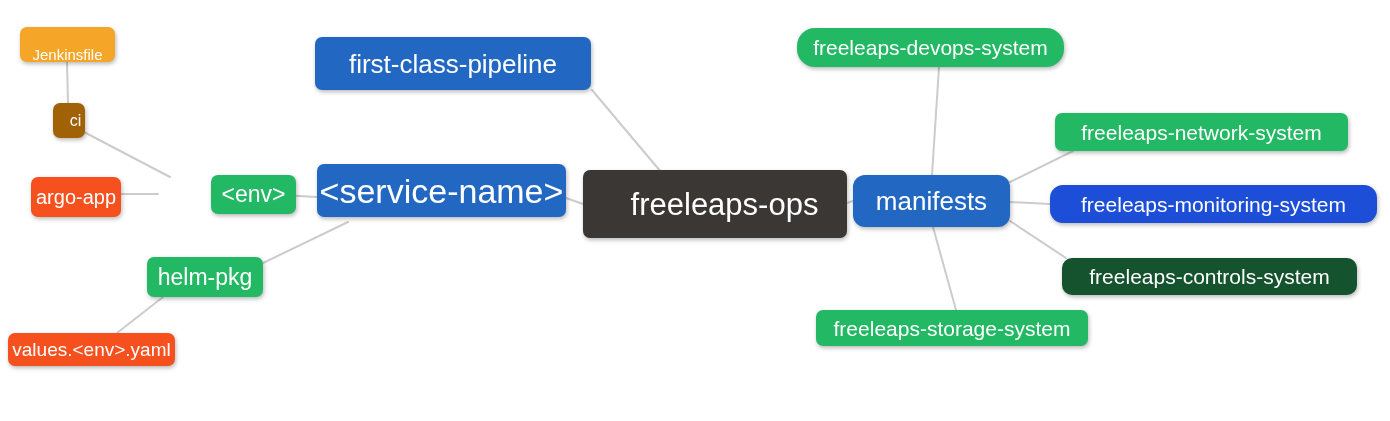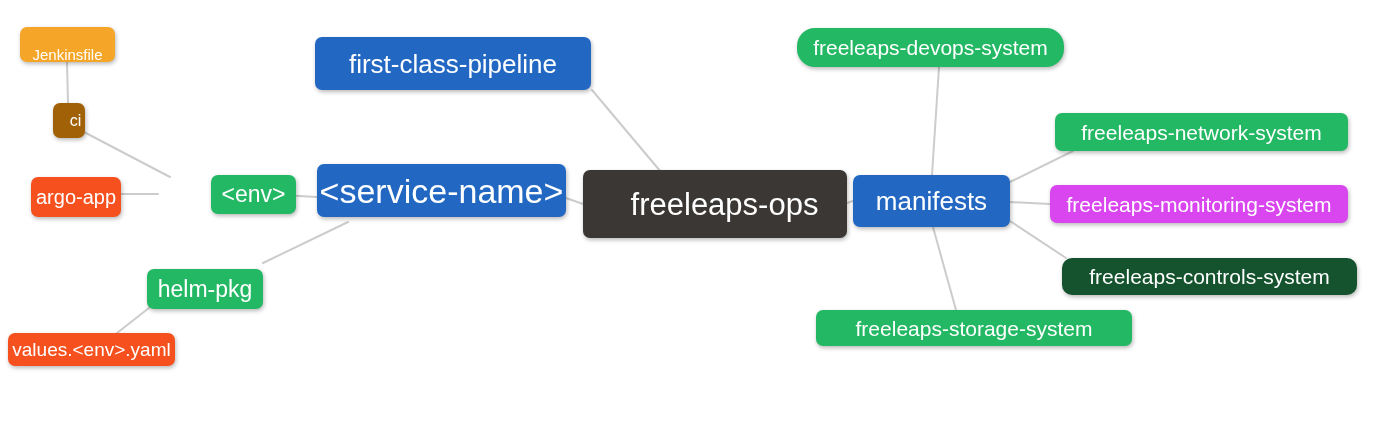--- a/index.html
+++ b/index.html
@@ -63,47 +63,47 @@
       </div>
       <div class="node" style="left: 53px; top: 103px; width: 32px; height: 35px; font-size: 16px; background: #a16207; color: rgb(255, 255, 255); padding-left: 19px;">
         <span>ci</span>
       </div>
       <div class="node" style="left: 31px; top: 177px; width: 90px; height: 40px; font-size: 20px; background: rgb(245, 80, 30); color: rgb(255, 255, 255);">
         <span>argo-app</span>
       </div>
       <div class="node" style="left: 171px; top: 175px; width: 85px; height: 39px; font-size: 23px; background: rgb(35, 184, 99); color: rgb(255, 255, 255); margin-left: 40px;">
         <span>&lt;env&gt;</span>
       </div>
-      <div class="node" style="left: 147px; top: 257px; width: 116px; height: 40px; font-size: 23px; background: rgb(35, 184, 99); color: rgb(255, 255, 255); margin-top: 12px;">
+      <div class="node" style="left: 147px; top: 257px; width: 116px; height: 40px; font-size: 23px; background: rgb(35, 184, 99); color: rgb(255, 255, 255);">
         <span>helm-pkg</span>
       </div>
       <div class="node" style="left: 8px; top: 333px; width: 167px; height: 33px; font-size: 19px; background: rgb(245, 80, 30); color: rgb(255, 255, 255);">
         <span>values.&lt;env&gt;.yaml</span>
       </div>
       <div class="node" style="left: 315px; top: 37px; width: 276px; height: 53px; font-size: 26px; background: rgb(34, 104, 195); color: rgb(255, 255, 255);">
         <span>first-class-pipeline</span>
       </div>
       <div class="node" style="left: 317px; top: 164px; width: 249px; height: 53px; font-size: 34px; background: rgb(34, 104, 195); color: rgb(255, 255, 255);">
         <span>&lt;service-name&gt;</span>
       </div>
       <div class="node" style="left: 583px; top: 170px; width: 264px; height: 68px; font-size: 31px; background: rgb(58, 55, 52); color: rgb(255, 255, 255); padding-left: 25px;">
         <span>freeleaps-ops</span>
       </div>
-      <div class="node" style="left: 853px; top: 175px; width: 157px; height: 52px; font-size: 26px; background: rgb(34, 104, 195); color: rgb(255, 255, 255);">
+      <div class="node" style="left: 853px; top: 175px; width: 157px; height: 52px; font-size: 26px; background: rgb(34, 104, 195); color: rgb(255, 255, 255); border-radius: 12px;">
         <span>manifests</span>
       </div>
       <div class="node" style="left: 797px; top: 28px; width: 267px; height: 39px; font-size: 21px; background: rgb(35, 184, 99); color: rgb(255, 255, 255); border-radius: 18px;">
         <span>freeleaps-devops-system</span>
       </div>
       <div class="node" style="left: 1055px; top: 113px; width: 293px; height: 38px; font-size: 21px; background: rgb(35, 184, 99); color: rgb(255, 255, 255);">
         <span>freeleaps-network-system</span>
       </div>
-      <div class="node" style="left: 1050px; top: 185px; width: 298px; height: 38px; font-size: 21px; background: #d946ef; color: rgb(255, 255, 255);">
+      <div class="node" style="left: 1050px; top: 185px; width: 327px; height: 38px; font-size: 21px; background: #1d4ed8; color: rgb(255, 255, 255); border-radius: 13px;">
         <span>freeleaps-monitoring-system</span>
       </div>
       <div class="node" style="left: 1062px; top: 258px; width: 295px; height: 37px; font-size: 21px; background: #14532d; color: rgb(255, 255, 255); border-radius: 10px;">
         <span>freeleaps-controls-system</span>
       </div>
-      <div class="node" style="left: 816px; top: 310px; width: 316px; height: 36px; font-size: 21px; background: rgb(35, 184, 99); color: rgb(255, 255, 255); justify-content: center;">
+      <div class="node" style="left: 816px; top: 310px; width: 272px; height: 36px; font-size: 21px; background: rgb(35, 184, 99); color: rgb(255, 255, 255); justify-content: center;">
         <span>freeleaps-storage-system</span>
       </div>
     </div>
 </div>
 
 </body></html>

